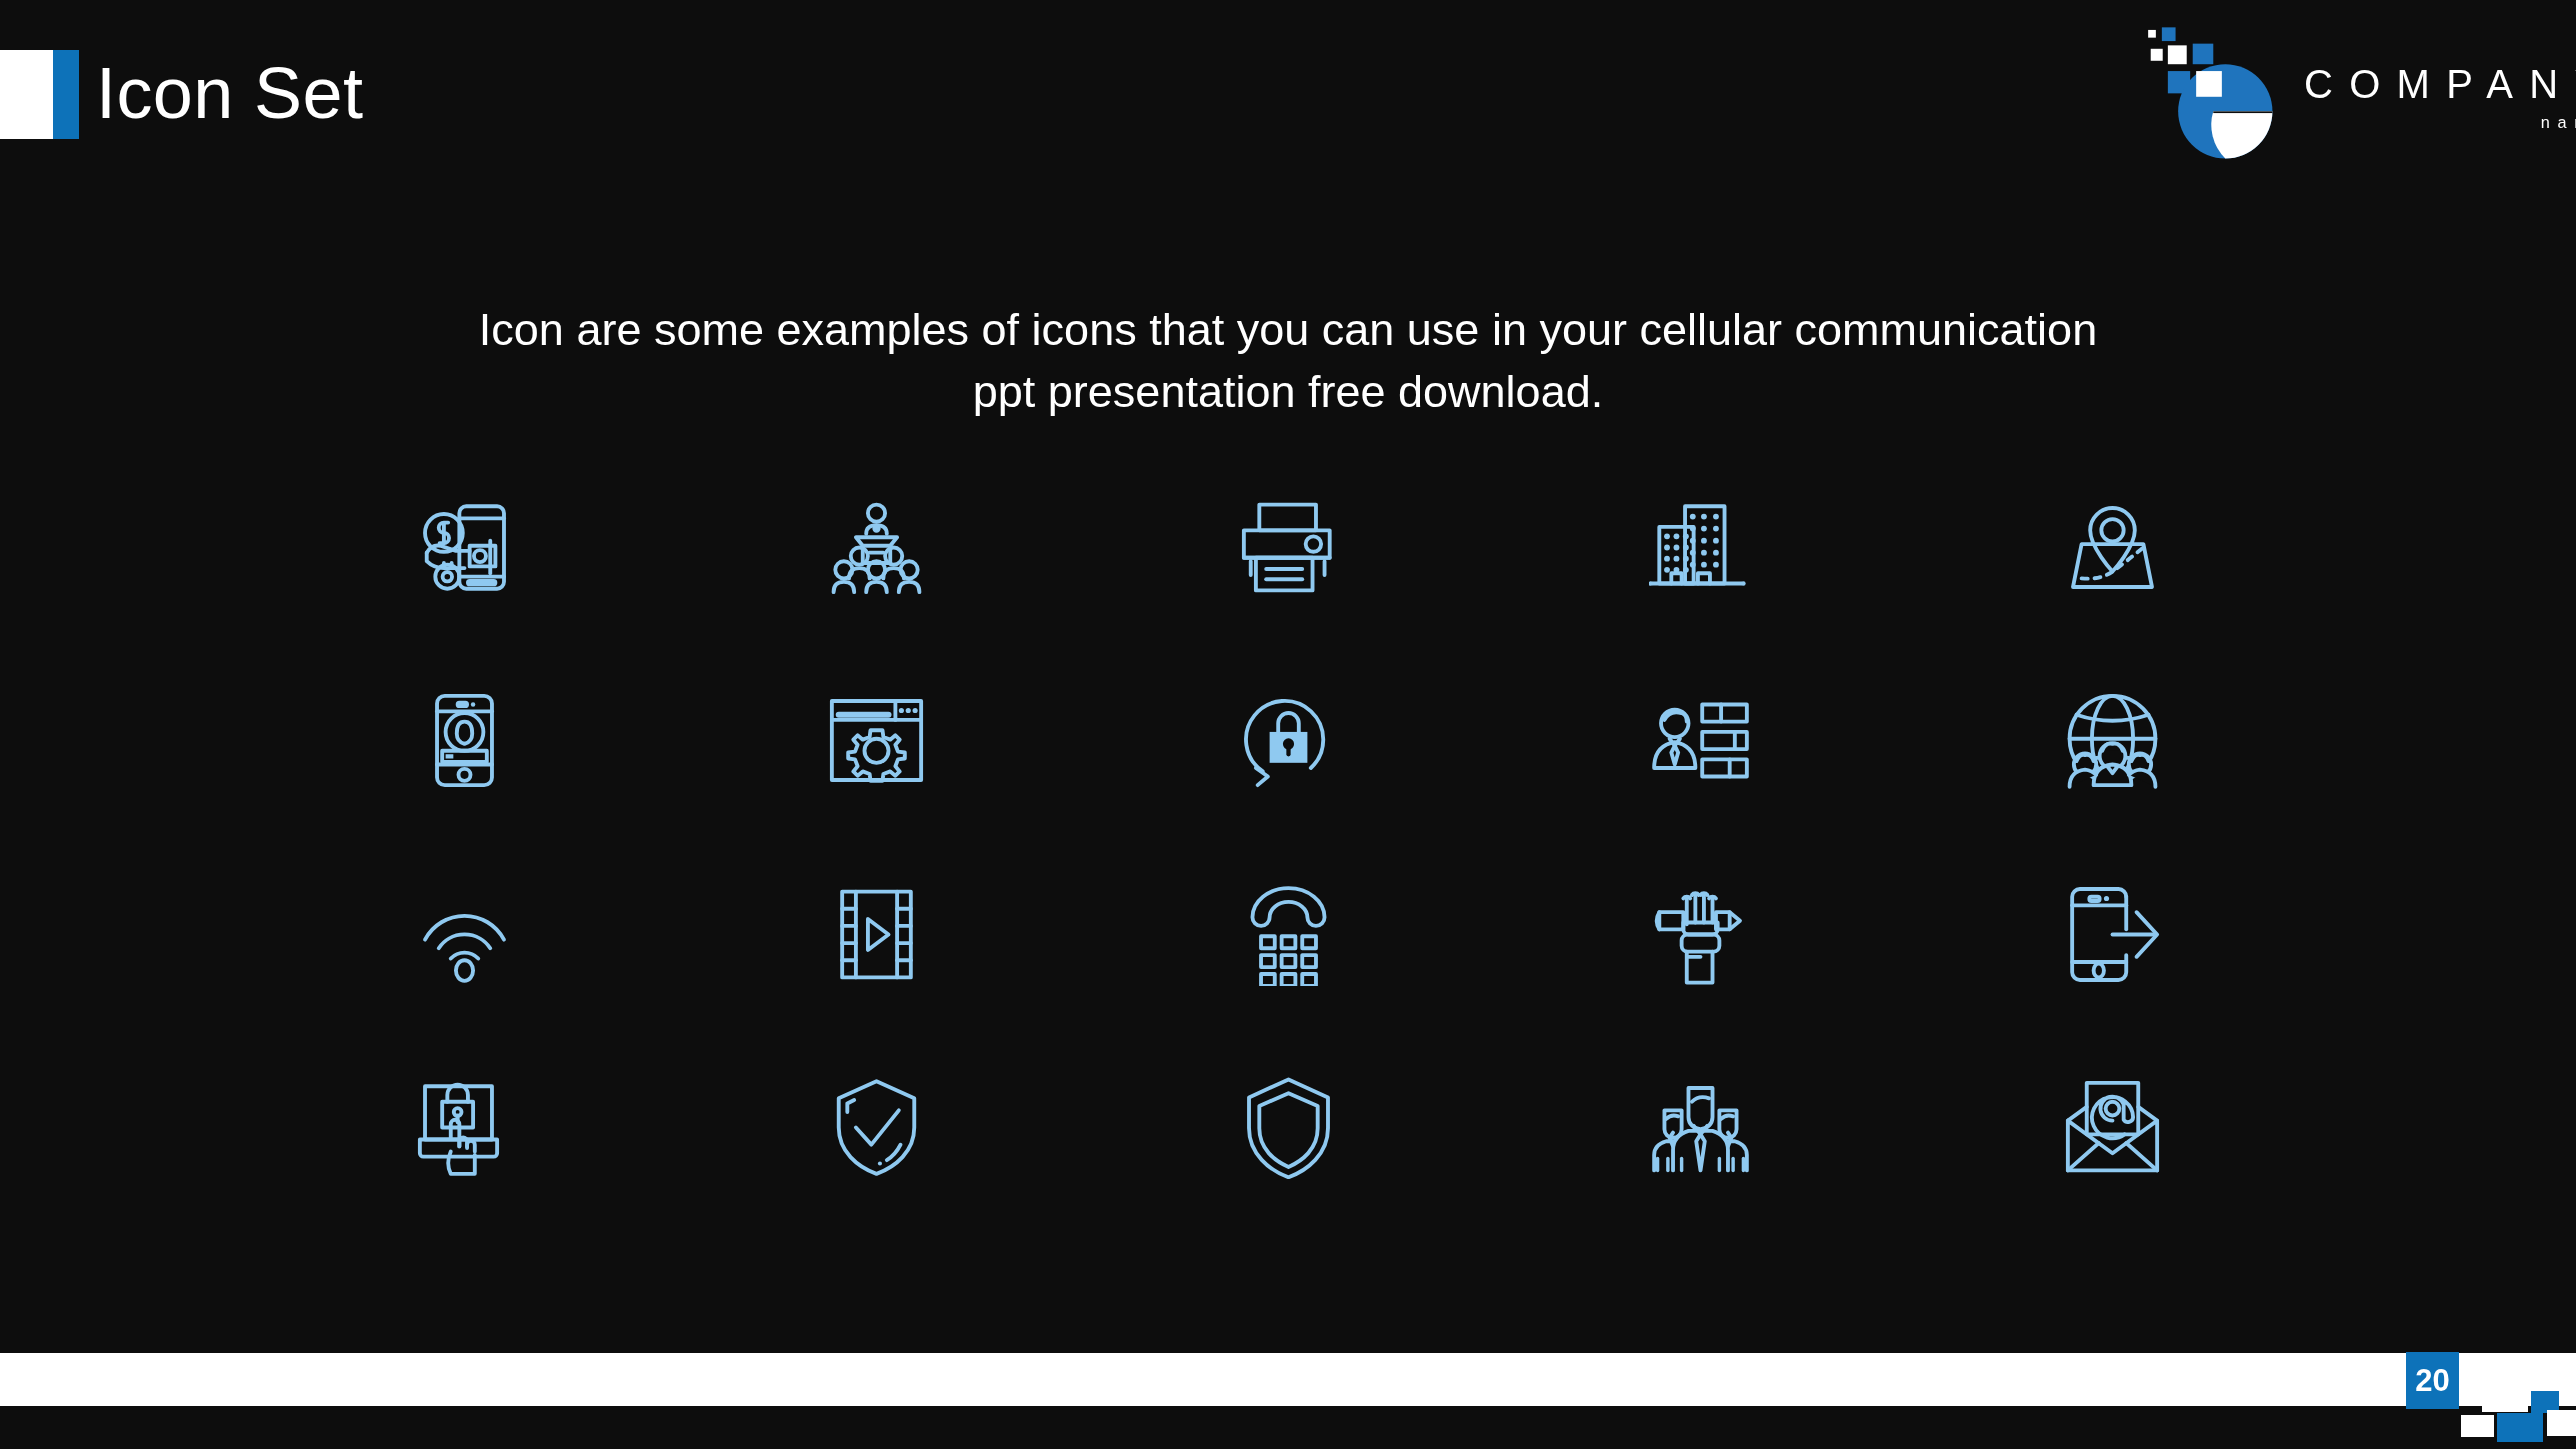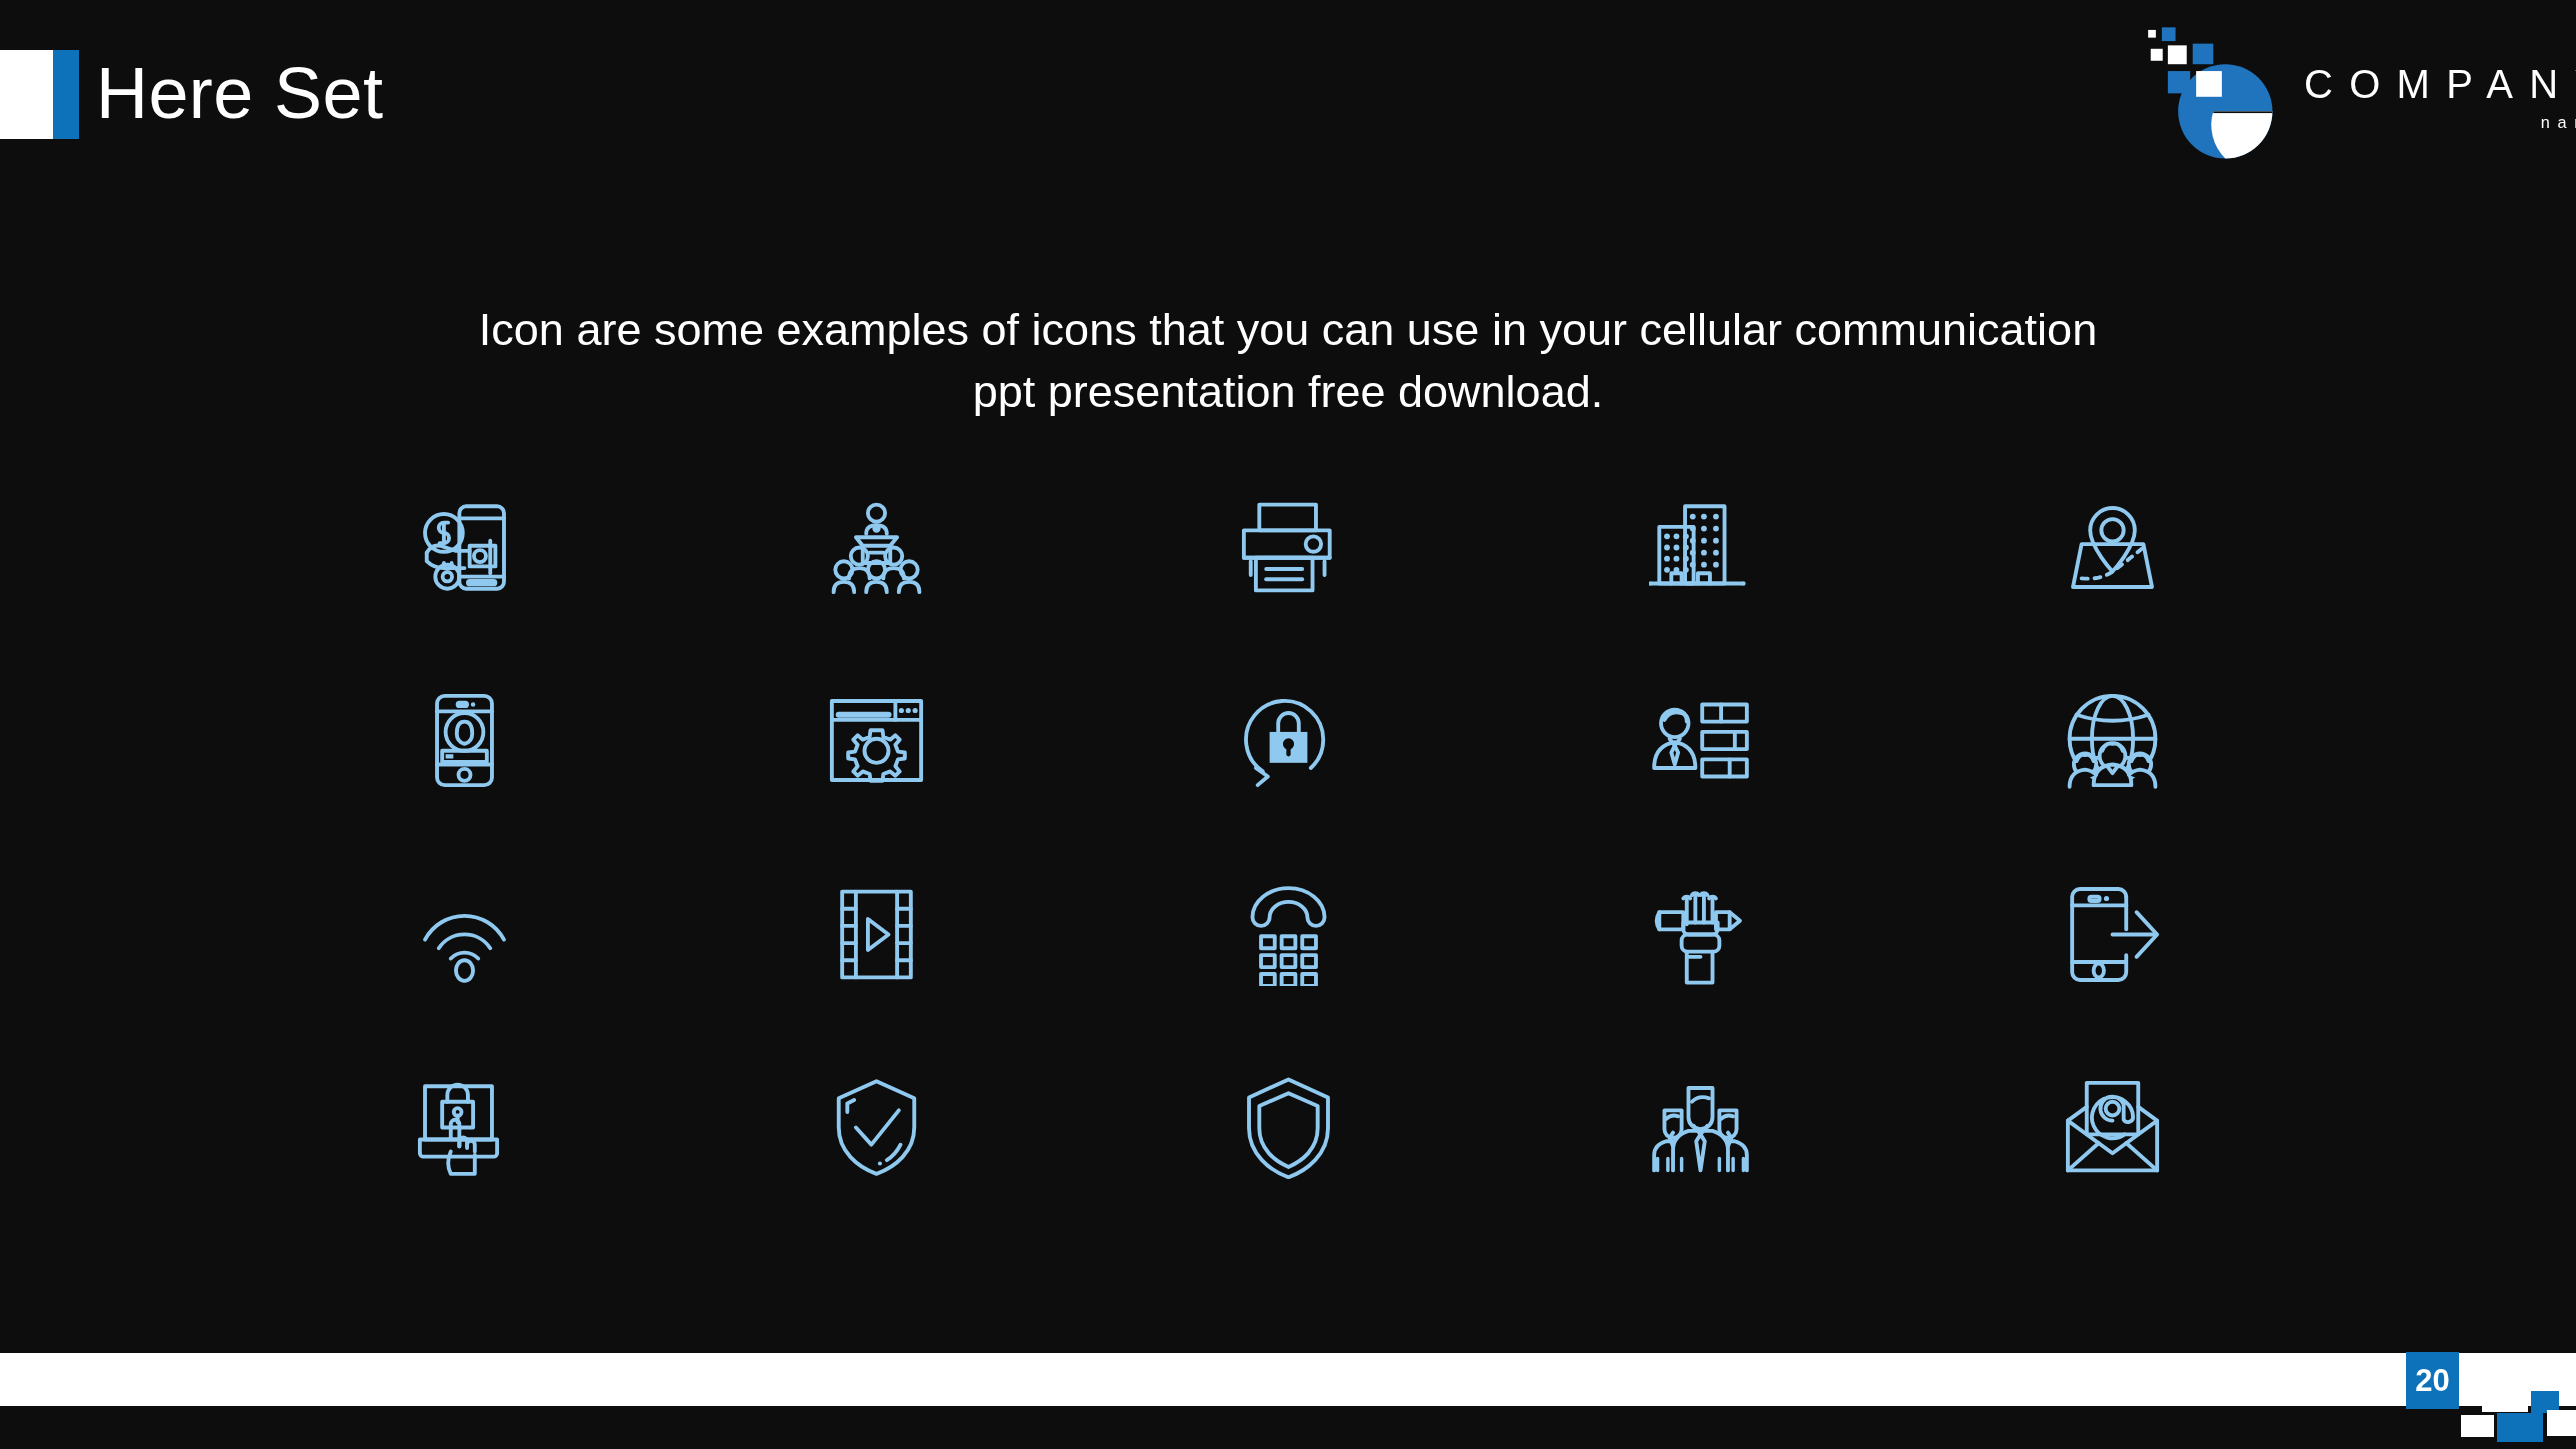--- a/index.html
+++ b/index.html
@@ -99,21 +99,21 @@
 </style>
 </head>
 <body>
 
 <div class="slide">
 
   <div class="title-accent">
     <div class="white"></div>
     <div class="blue"></div>
   </div>
-  <div class="page-title">Here Set</div>
+  <div class="page-title">Icon Set</div>
 
   <div class="logo">
     <div class="logo-mark">
       <svg width="150" height="155" viewBox="0 0 175 180">
         <rect x="6" y="10" width="9" height="9" fill="#ffffff"></rect>
         <rect x="22" y="7" width="16" height="16" fill="#1f74bd"></rect>
         <rect x="9" y="32" width="14" height="14" fill="#ffffff"></rect>
         <rect x="29" y="28" width="22" height="22" fill="#ffffff"></rect>
         <rect x="58" y="26" width="24" height="24" fill="#1f74bd"></rect>
         <rect x="29" y="58" width="26" height="26" fill="#1f74bd"></rect>

